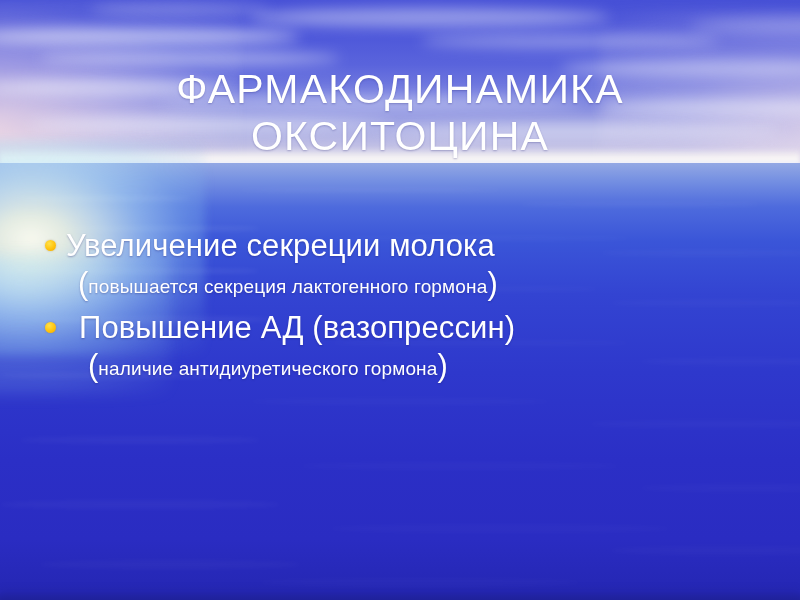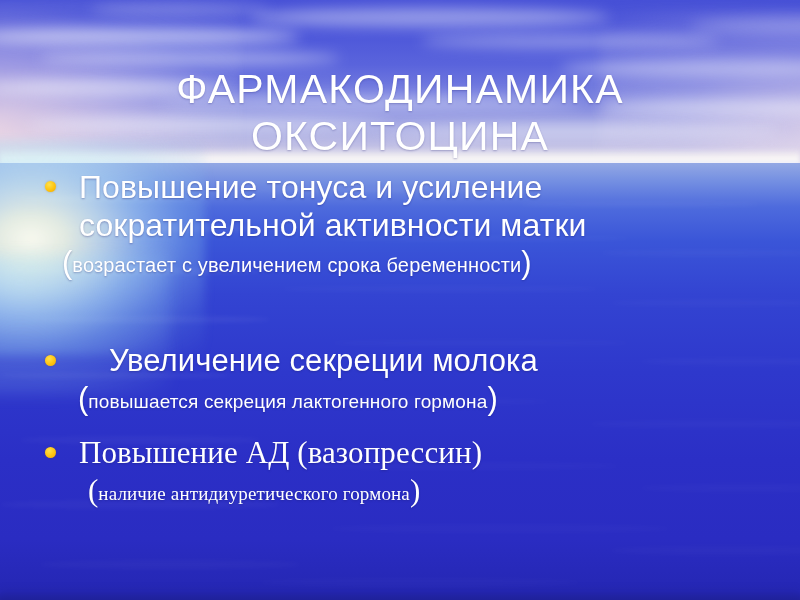--- a/index.html
+++ b/index.html
@@ -162,21 +162,21 @@
     top: 168px;
     width: 800px;
   }
 
   .bullet-block {
     position: relative;
     margin: 0;
   }
   .bullet-block.b1 { margin-top: 0px; }
   .bullet-block.b2 { margin-top: 59px; }
-  .bullet-block.b3 { margin-top: 14px; font-family: Liberation Serif, serif; }
+  .bullet-block.b3 { margin-top: 4px; }
 
   .marker {
     position: absolute;
     left: 45px;
     top: 13px;
     width: 11px;
     height: 11px;
     border-radius: 50%;
     background: radial-gradient(circle at 38% 33%, #FFE14A 0%, #FFC511 52%, #F0A800 100%);
     box-shadow: 0 0 2px rgba(120,80,0,0.35);
@@ -209,21 +209,21 @@
     font-size: 31px;
     vertical-align: -1px;
   }
   .sub-line .inner {
     font-size: 20px;
     letter-spacing: 0.15px;
   }
 
   
   .b1 .sub-line { padding-left: 62px; }
-  .b2 .main-line { font-size: 31px; padding-left: 109px; }
+  .b2 .main-line { font-size: 31px; padding-left: 66px; }
   .b2 .sub-line  { padding-left: 78px; }
   .b2 .sub-line .inner { font-size: 19px; text-align: center; }
   .b3 .main-line { font-size: 31px; padding-left: 79px; }
   .b3 .sub-line  { padding-left: 88px; }
   .b3 .sub-line .inner { font-size: 19px; text-align: right; }
 </style>
 </head>
 <body>
 
 <div id="slide">
@@ -276,26 +276,20 @@
   <div class="sun-glow"></div>
   <div class="sun-streak"></div>
 
   <div class="content">
 
     <h1 class="title">ФАРМАКОДИНАМИКА
 ОКСИТОЦИНА</h1>
 
     <div class="bullets">
 
-      <div class="bullet-block b1">
-        <span class="marker"></span>
-        <p class="main-line">Повышение тонуса и усиление
-сократительной активности матки</p>
-        <p class="sub-line"><span class="paren">(</span><span class="inner">возрастает с увеличением срока беременности</span><span class="paren">)</span></p>
-      </div>
 
       <div class="bullet-block b2">
         <span class="marker"></span>
         <p class="main-line">Увеличение секреции молока</p>
         <p class="sub-line"><span class="paren">(</span><span class="inner">повышается секреция лактогенного гормона</span><span class="paren">)</span></p>
       </div>
 
       <div class="bullet-block b3">
         <span class="marker"></span>
         <p class="main-line">Повышение АД (вазопрессин)</p>

